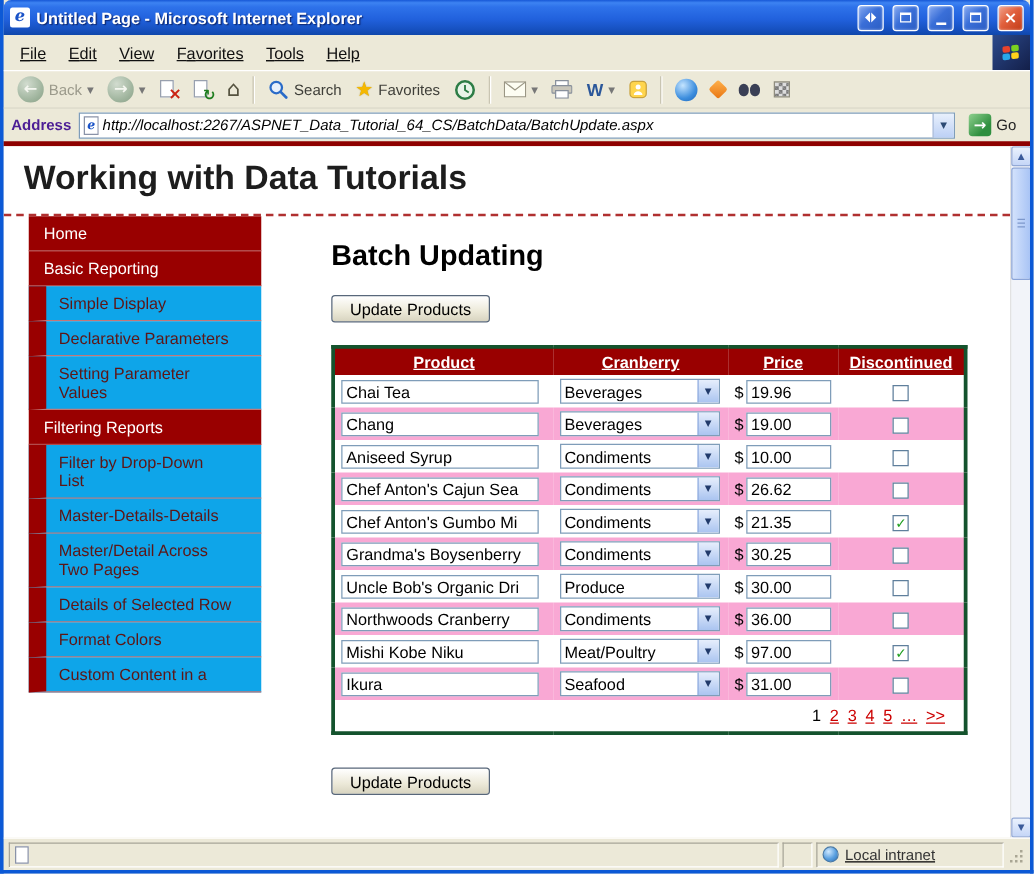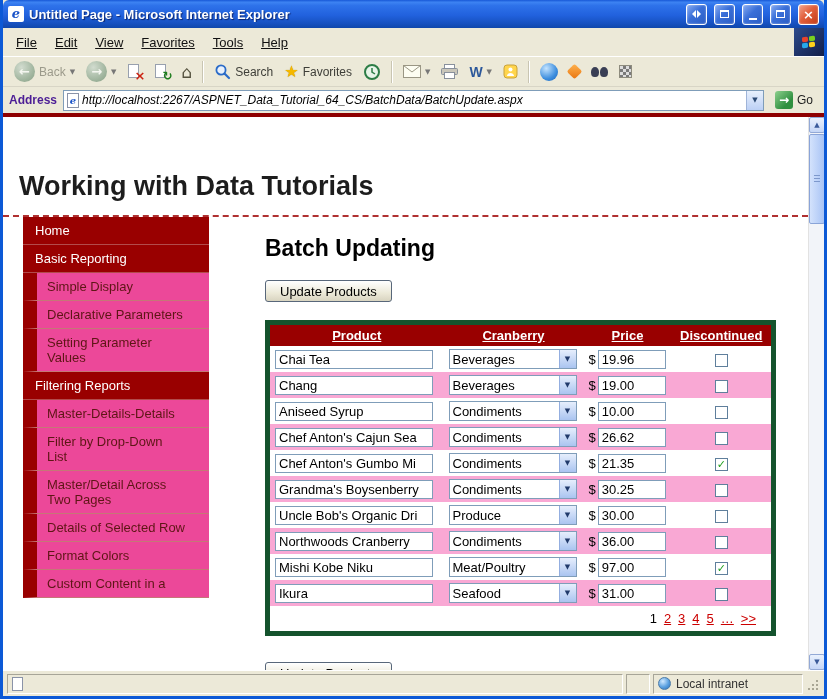--- a/index.html
+++ b/index.html
@@ -79,43 +79,43 @@
   .go-icon { width: 18px; height: 18px; border-radius: 3px; background: linear-gradient(135deg,#8ed08e,#2f8f3f 70%); color: #fff;
     display: flex; align-items: center; justify-content: center; font-weight: bold; font-size: 12px; font-family: "DejaVu Sans", sans-serif; }
   .go-label { font-size: 12px; color: #222; }
 
   .red-rule { flex: 0 0 4px; background: #8e0000; }
 
   
   .page-area { flex: 1; position: relative; background: #fff; overflow: hidden; }
   .page-inner { position: absolute; left: 0; top: 0; right: 16px; bottom: 0; overflow: hidden; }
 
-  .site-header { position: relative; padding: 10px 16px 8px; border-bottom: 2px dashed #b03030; min-height: 56px; margin-top: 44px; }
+  .site-header { position: relative; padding: 10px 16px 8px; border-bottom: 2px dashed #b03030; min-height: 56px; }
   .site-title { font-size: 27px; font-weight: bold; color: #1d1d1d; }
   .breadcrumb { position: absolute; right: 12px; top: 8px; width: 305px; font-size: 13px; font-weight: bold; color: #444; line-height: 1.3; }
   .bc-link { color: #cc0000; text-decoration: underline; cursor: pointer; }
   .bc-sep { color: #444; }
   .bc-current { color: #444; }
 
   .content-row { display: flex; align-items: flex-start; }
 
   
   .sidebar { width: 186px; margin-left: 20px; flex: 0 0 186px; }
   .nav-header { background: #990000; color: #fff; padding: 6px 40px 6px 12px; font-size: 13px; border-bottom: 1px solid #b24b4b; cursor: pointer; }
-  .nav-sub { background: #ec4899; color: #5e1615; padding: 6px 24px 6px 10px; font-size: 13px; border-left: 14px solid #990000; border-bottom: 1px solid #c57777; cursor: pointer; }
+  .nav-sub { background: #0ea5e9; color: #5e1615; padding: 6px 24px 6px 10px; font-size: 13px; border-left: 14px solid #990000; border-bottom: 1px solid #c57777; cursor: pointer; }
 
   
   .main { flex: 1; padding: 16px 18px 0 56px; }
   .main-title { font-size: 23px; font-weight: bold; color: #000; margin: 2px 0 18px; }
   .btn { font-size: 13px; padding: 2px 14px; height: 22px; color: #000;
     background: linear-gradient(180deg,#ffffff,#ece9d8 60%,#d8d4c0); border: 1px solid #58677a; border-radius: 3px; cursor: pointer;
     font-family: "Liberation Sans", sans-serif; }
   .btn.bottom { margin: 26px 0 20px; }
 
-  table.grid { border-collapse: collapse; margin-top: 18px; border: 5px solid #14532d; }
+  table.grid { border-collapse: collapse; margin-top: 18px; border: 3px solid #14532d; }
   table.grid th { background: #990000; color: #fff; font-weight: bold; text-decoration: underline; font-size: 13px;
     padding: 3px 4px; text-align: center; cursor: pointer; }
   table.grid td { padding: 3px 5px; font-size: 13px; }
   tr.alt { background: #f9a8d4; }
   .textbox { height: 19px; border: 1px solid #7f9db9; font-size: 13px; font-family: "Liberation Sans", sans-serif; padding: 1px 3px; background: #fff; }
   .product-box { width: 158px; }
   .price-box { width: 68px; }
   .cell-price .currency { margin-right: 2px; color: #000; }
   .combo { width: 128px; height: 20px; border: 1px solid #7f9db9; background: #fff; display: flex; align-items: center; cursor: pointer; }
   .combo-text { flex: 1; font-size: 13px; padding-left: 3px; white-space: nowrap; overflow: hidden; color: #000; }
@@ -134,21 +134,21 @@
   .sb-btn { position: absolute; left: 0; width: 16px; height: 16px; background: linear-gradient(180deg,#eaf1fd,#c5d6f7);
     border: 1px solid #93a9d6; border-radius: 2px; display: flex; align-items: center; justify-content: center;
     font-size: 7px; color: #3a5a9a; cursor: pointer; font-family: "DejaVu Sans", sans-serif; }
   .sb-up { top: 0; } .sb-down { bottom: 0; }
   .sb-thumb { position: absolute; left: 0; top: 17px; width: 16px; height: 90px;
     background: linear-gradient(90deg,#d3e2fc,#a9c4f5); border: 1px solid #8aa4d8; border-radius: 2px; cursor: grab; }
   .sb-thumb::after { content: ""; position: absolute; left: 4px; top: 40px; width: 6px; height: 1px; background: #7d98cc;
     box-shadow: 0 3px #7d98cc, 0 6px #7d98cc; }
 
   
-  .statusbar { flex: 0 0 26px; background: #ECE9D8; border-top: 1px solid #fff; display: flex; align-items: center; gap: 3px; padding: 2px 4px; }
+  .statusbar { flex: 0 0 26px; background: #ECE9D8; border-top: 1px solid #fff; display: flex; align-items: center; gap: 3px; padding: 2px 4px; text-decoration: underline; }
   .status-panel { height: 20px; border: 1px solid; border-color: #a7a598 #ffffff #ffffff #a7a598; display: flex; align-items: center; gap: 5px; padding: 0 4px; }
   .status-main { flex: 1; }
   .status-mini { width: 24px; }
   .status-zone { width: 150px; font-size: 12px; color: #333; }
   .doc-icon { width: 11px; height: 14px; background: #fff; border: 1px solid #8a93a8; }
   .globe { width: 13px; height: 13px; border-radius: 50%; background: radial-gradient(circle at 35% 30%, #cfe8ff, #5aa0e0 55%, #2a70b8); border: 1px solid #4a7aa8; flex: 0 0 13px; }
   .grip { width: 14px; height: 18px; position: relative; cursor: nwse-resize; }
   .grip::before { content: ""; position: absolute; right: 2px; bottom: 3px; width: 2px; height: 2px; background: #a9a694;
     box-shadow: -4px 0 #a9a694, -8px 0 #a9a694, 0 -4px #a9a694, -4px -4px #a9a694, 0 -8px #a9a694; }
 </style>
@@ -306,22 +306,22 @@
       </div>
 
       <div class="content-row">
         <nav class="sidebar" id="sidebar-nav">
             <div class="nav-header">Home</div>
             <div class="nav-header">Basic Reporting</div>
             <div class="nav-sub">Simple Display</div>
             <div class="nav-sub">Declarative Parameters</div>
             <div class="nav-sub">Setting Parameter Values</div>
             <div class="nav-header">Filtering Reports</div>
+            <div class="nav-sub">Filter by Drop-Down List</div>
             <div class="nav-sub">Master-Details-Details</div>
-            <div class="nav-sub">Filter by Drop-Down List</div>
             <div class="nav-sub">Master/Detail Across Two Pages</div>
             <div class="nav-sub">Details of Selected Row</div>
             <div class="nav-sub">Format Colors</div>
             <div class="nav-sub">Custom Content in a</div>
           </nav>
 
         <div class="main">
           <h1 class="main-title">Batch Updating</h1>
           <button class="btn">Update Products</button>
 

